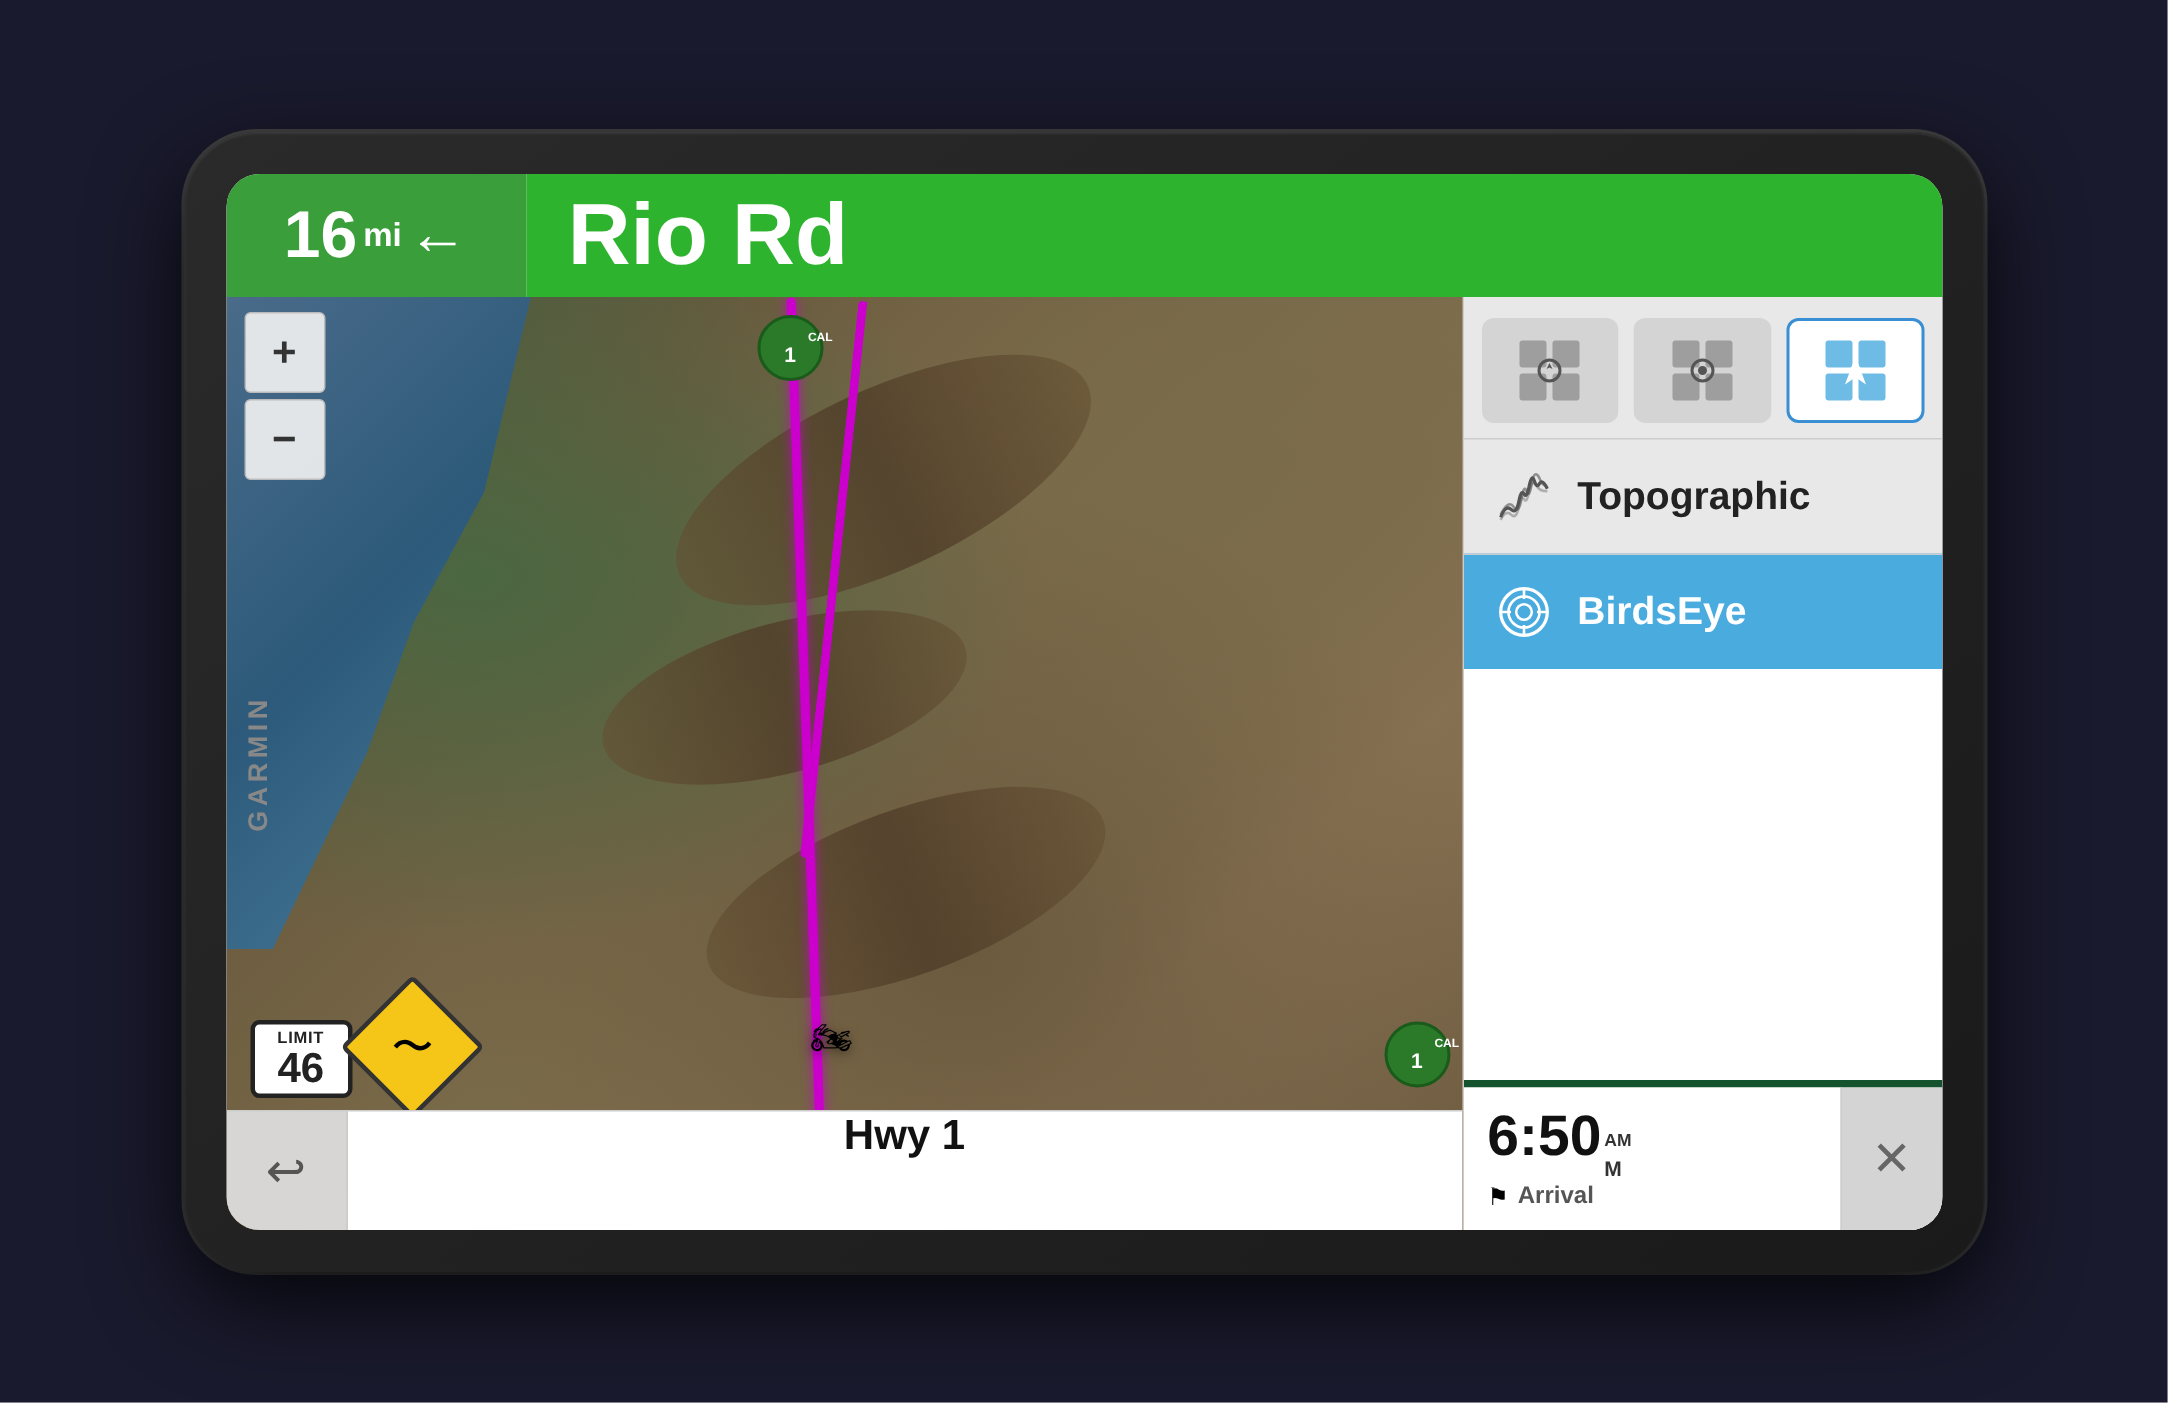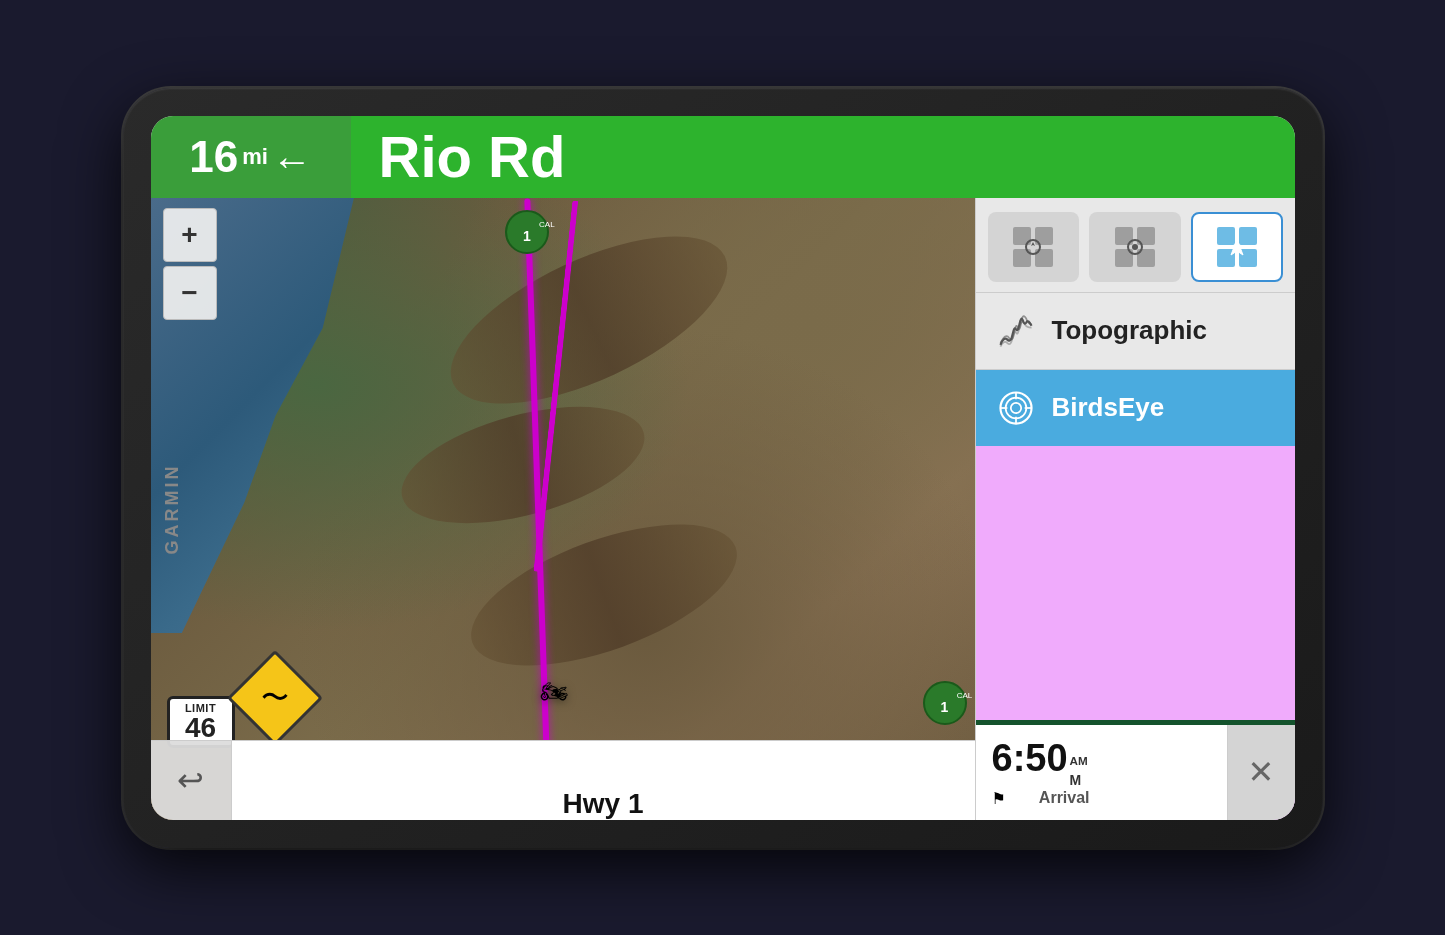--- a/index.html
+++ b/index.html
@@ -182,21 +182,21 @@
       font-size: 28px;
       font-weight: 700;
       color: #333;
       cursor: pointer;
     }
 
     
     .speed-limit {
       position: absolute;
       left: 16px;
-      bottom: 72px;
+      bottom: 88px;
       background: white;
       border: 3px solid #222;
       border-radius: 6px;
       width: 68px;
       text-align: center;
       padding: 3px 2px;
     }
 
     .speed-limit-label {
       font-size: 11px;
@@ -304,36 +304,36 @@
     .speed-label {
       font-size: 14px;
       color: #555;
       font-weight: 600;
     }
 
     .bottom-road {
       flex: 1;
       background: white;
       display: flex;
-      align-items: flex-end;
+      align-items: flex-start;
       justify-content: center;
       border-top: 1px solid #ccc;
       border-left: 1px solid #ccc;
     }
 
     .road-name {
       font-size: 28px;
       font-weight: 700;
       color: #111;
     }
 
     
     .right-panel {
       width: 320px;
-      background: #f0abfc;
+      background: #ffffff;
       display: flex;
       flex-direction: column;
       flex-shrink: 0;
       border-left: 1px solid #ccc;
     }
 
     
     .map-type-row {
       display: flex;
       padding: 14px 12px 10px;
@@ -441,21 +441,20 @@
     }
 
     .arrival-flag {
       font-size: 16px;
     }
 
     .arrival-label-text {
       font-size: 16px;
       color: #555;
       font-weight: 600;
-      margin-left: 27px;
     }
 
     .close-btn {
       width: 68px;
       background: #d4d4d4;
       display: flex;
       align-items: center;
       justify-content: center;
       font-size: 32px;
       color: #666;
@@ -473,21 +472,21 @@
       display: flex;
       align-items: center;
       justify-content: center;
       flex-direction: column;
       border: 2px solid #1a5a1a;
     }
 
     .hwy-marker-text {
       color: white;
       font-size: 8px;
-      font-weight: 400;
+      font-weight: 700;
       line-height: 1;
       padding-left: 40px;
     }
 
     .hwy-marker-num {
       color: white;
       font-size: 14px;
       font-weight: 900;
       line-height: 1;
     }

